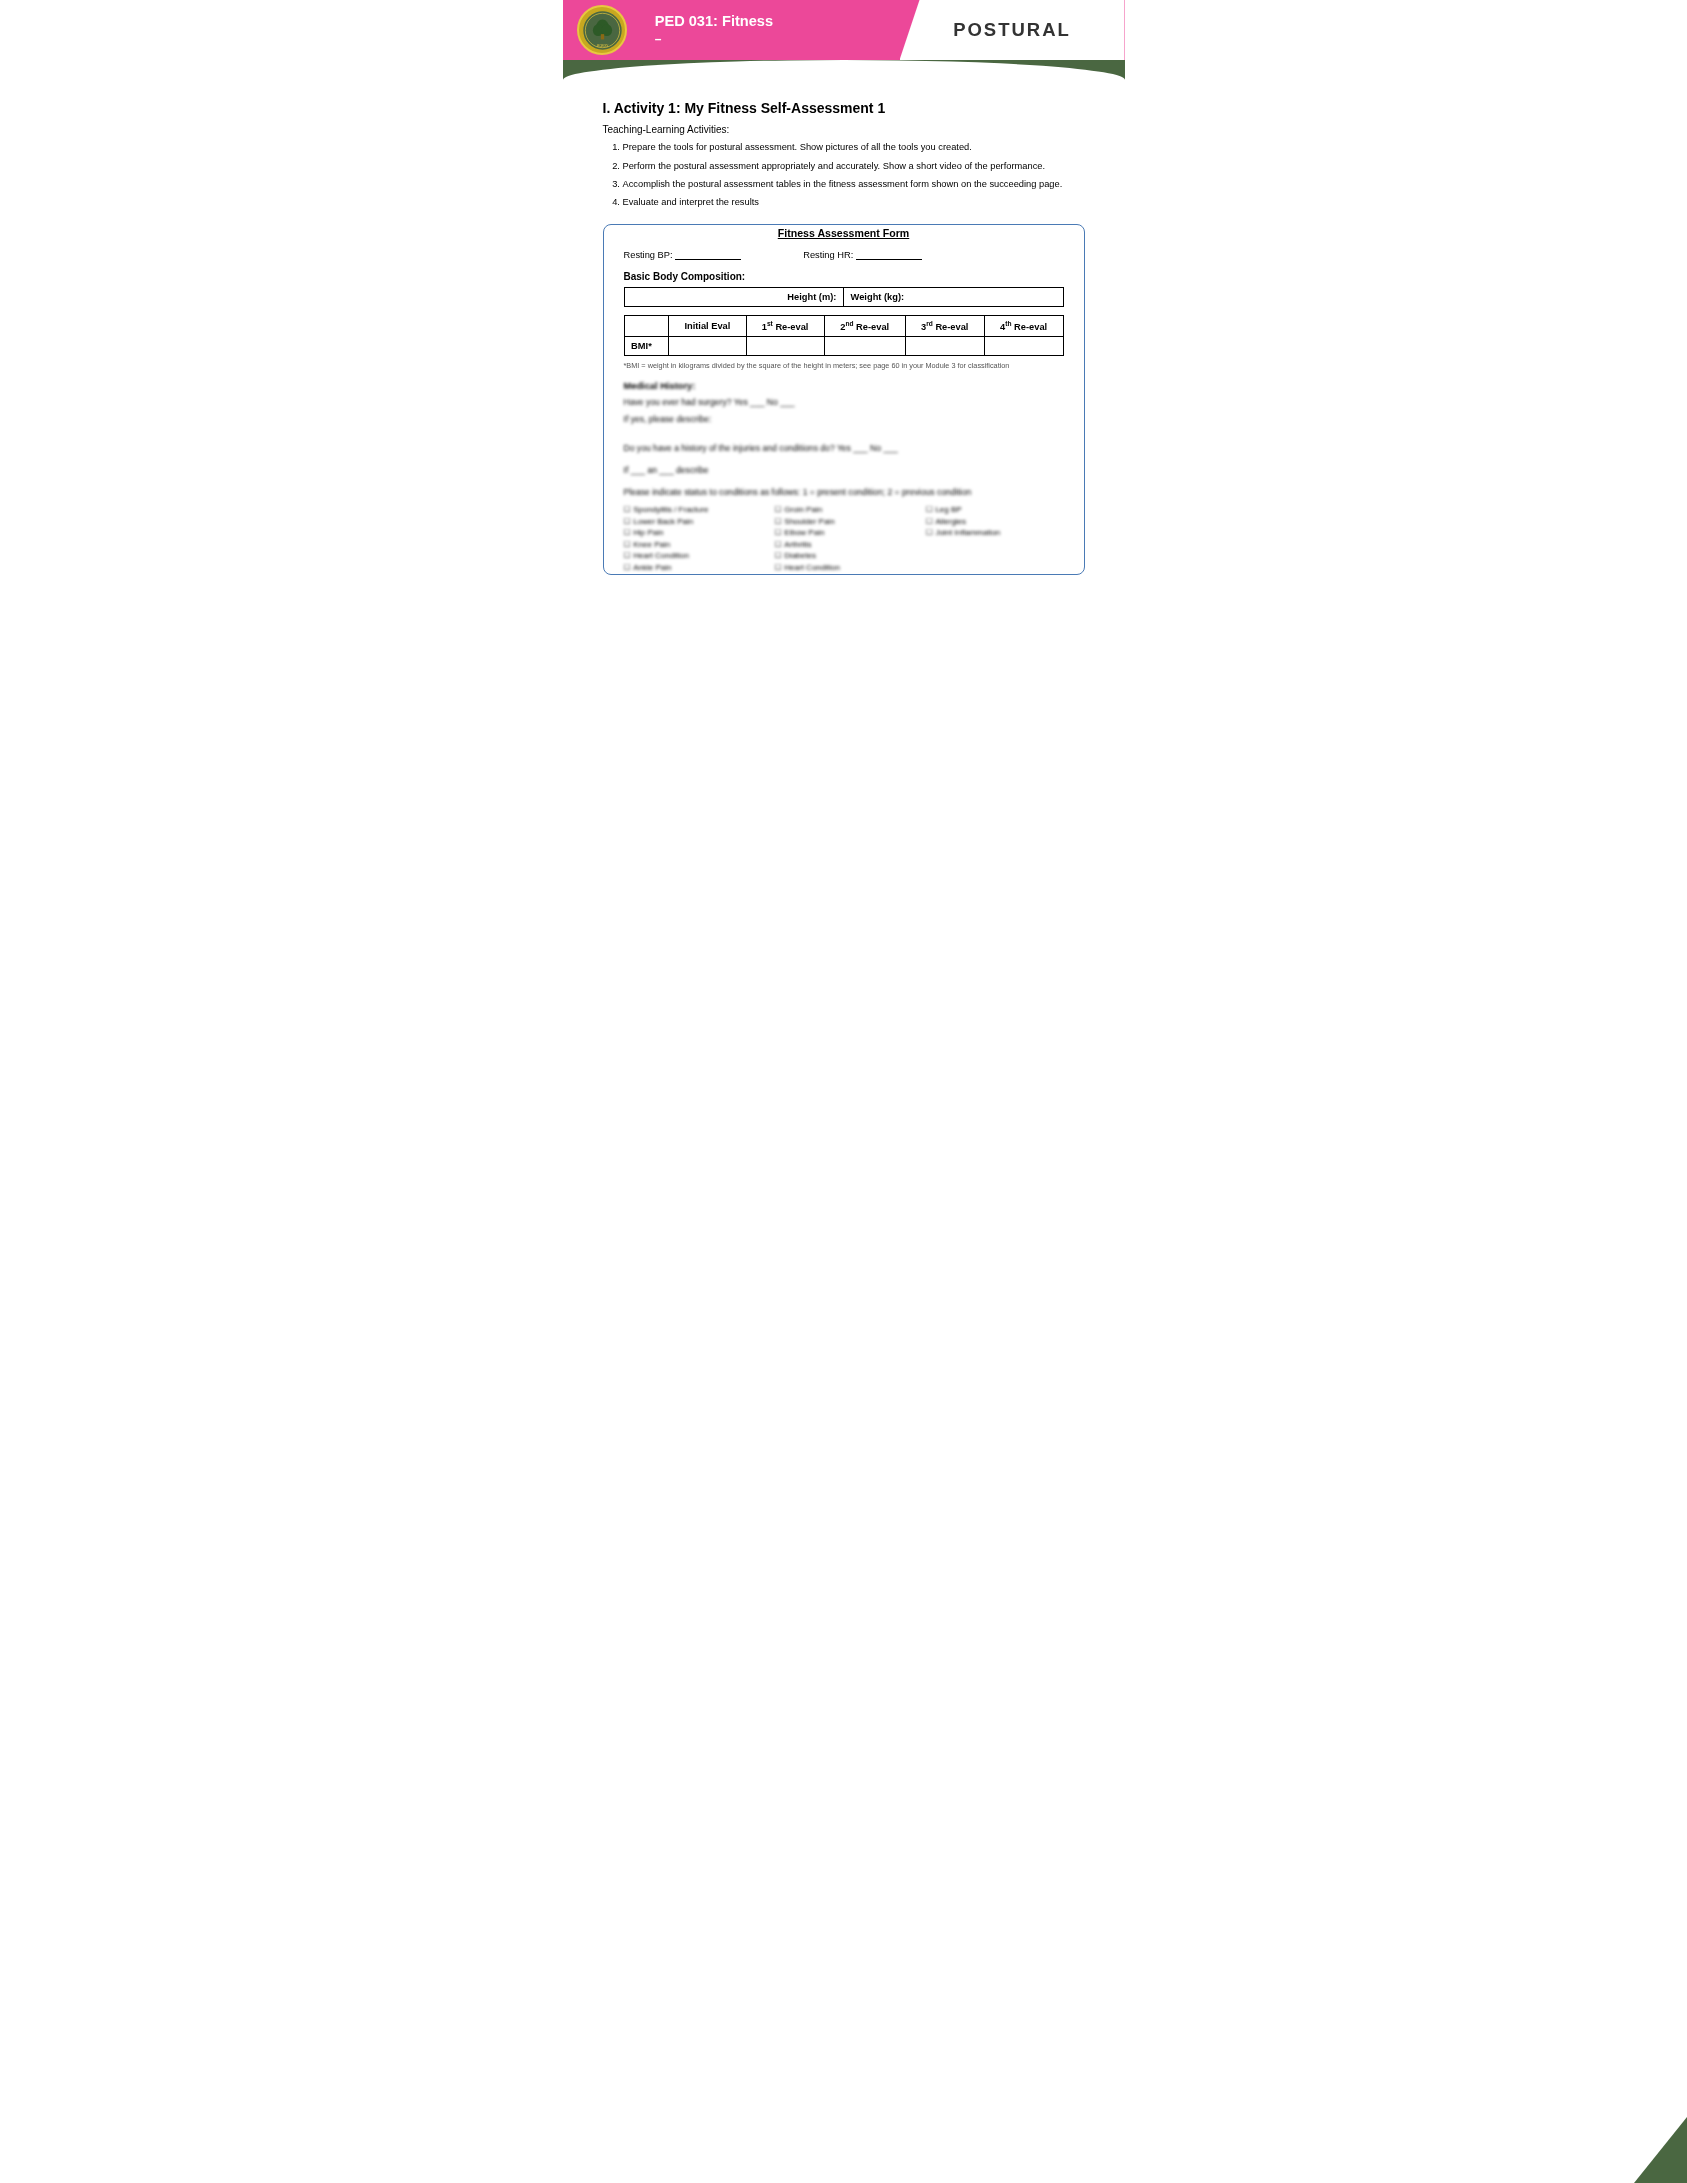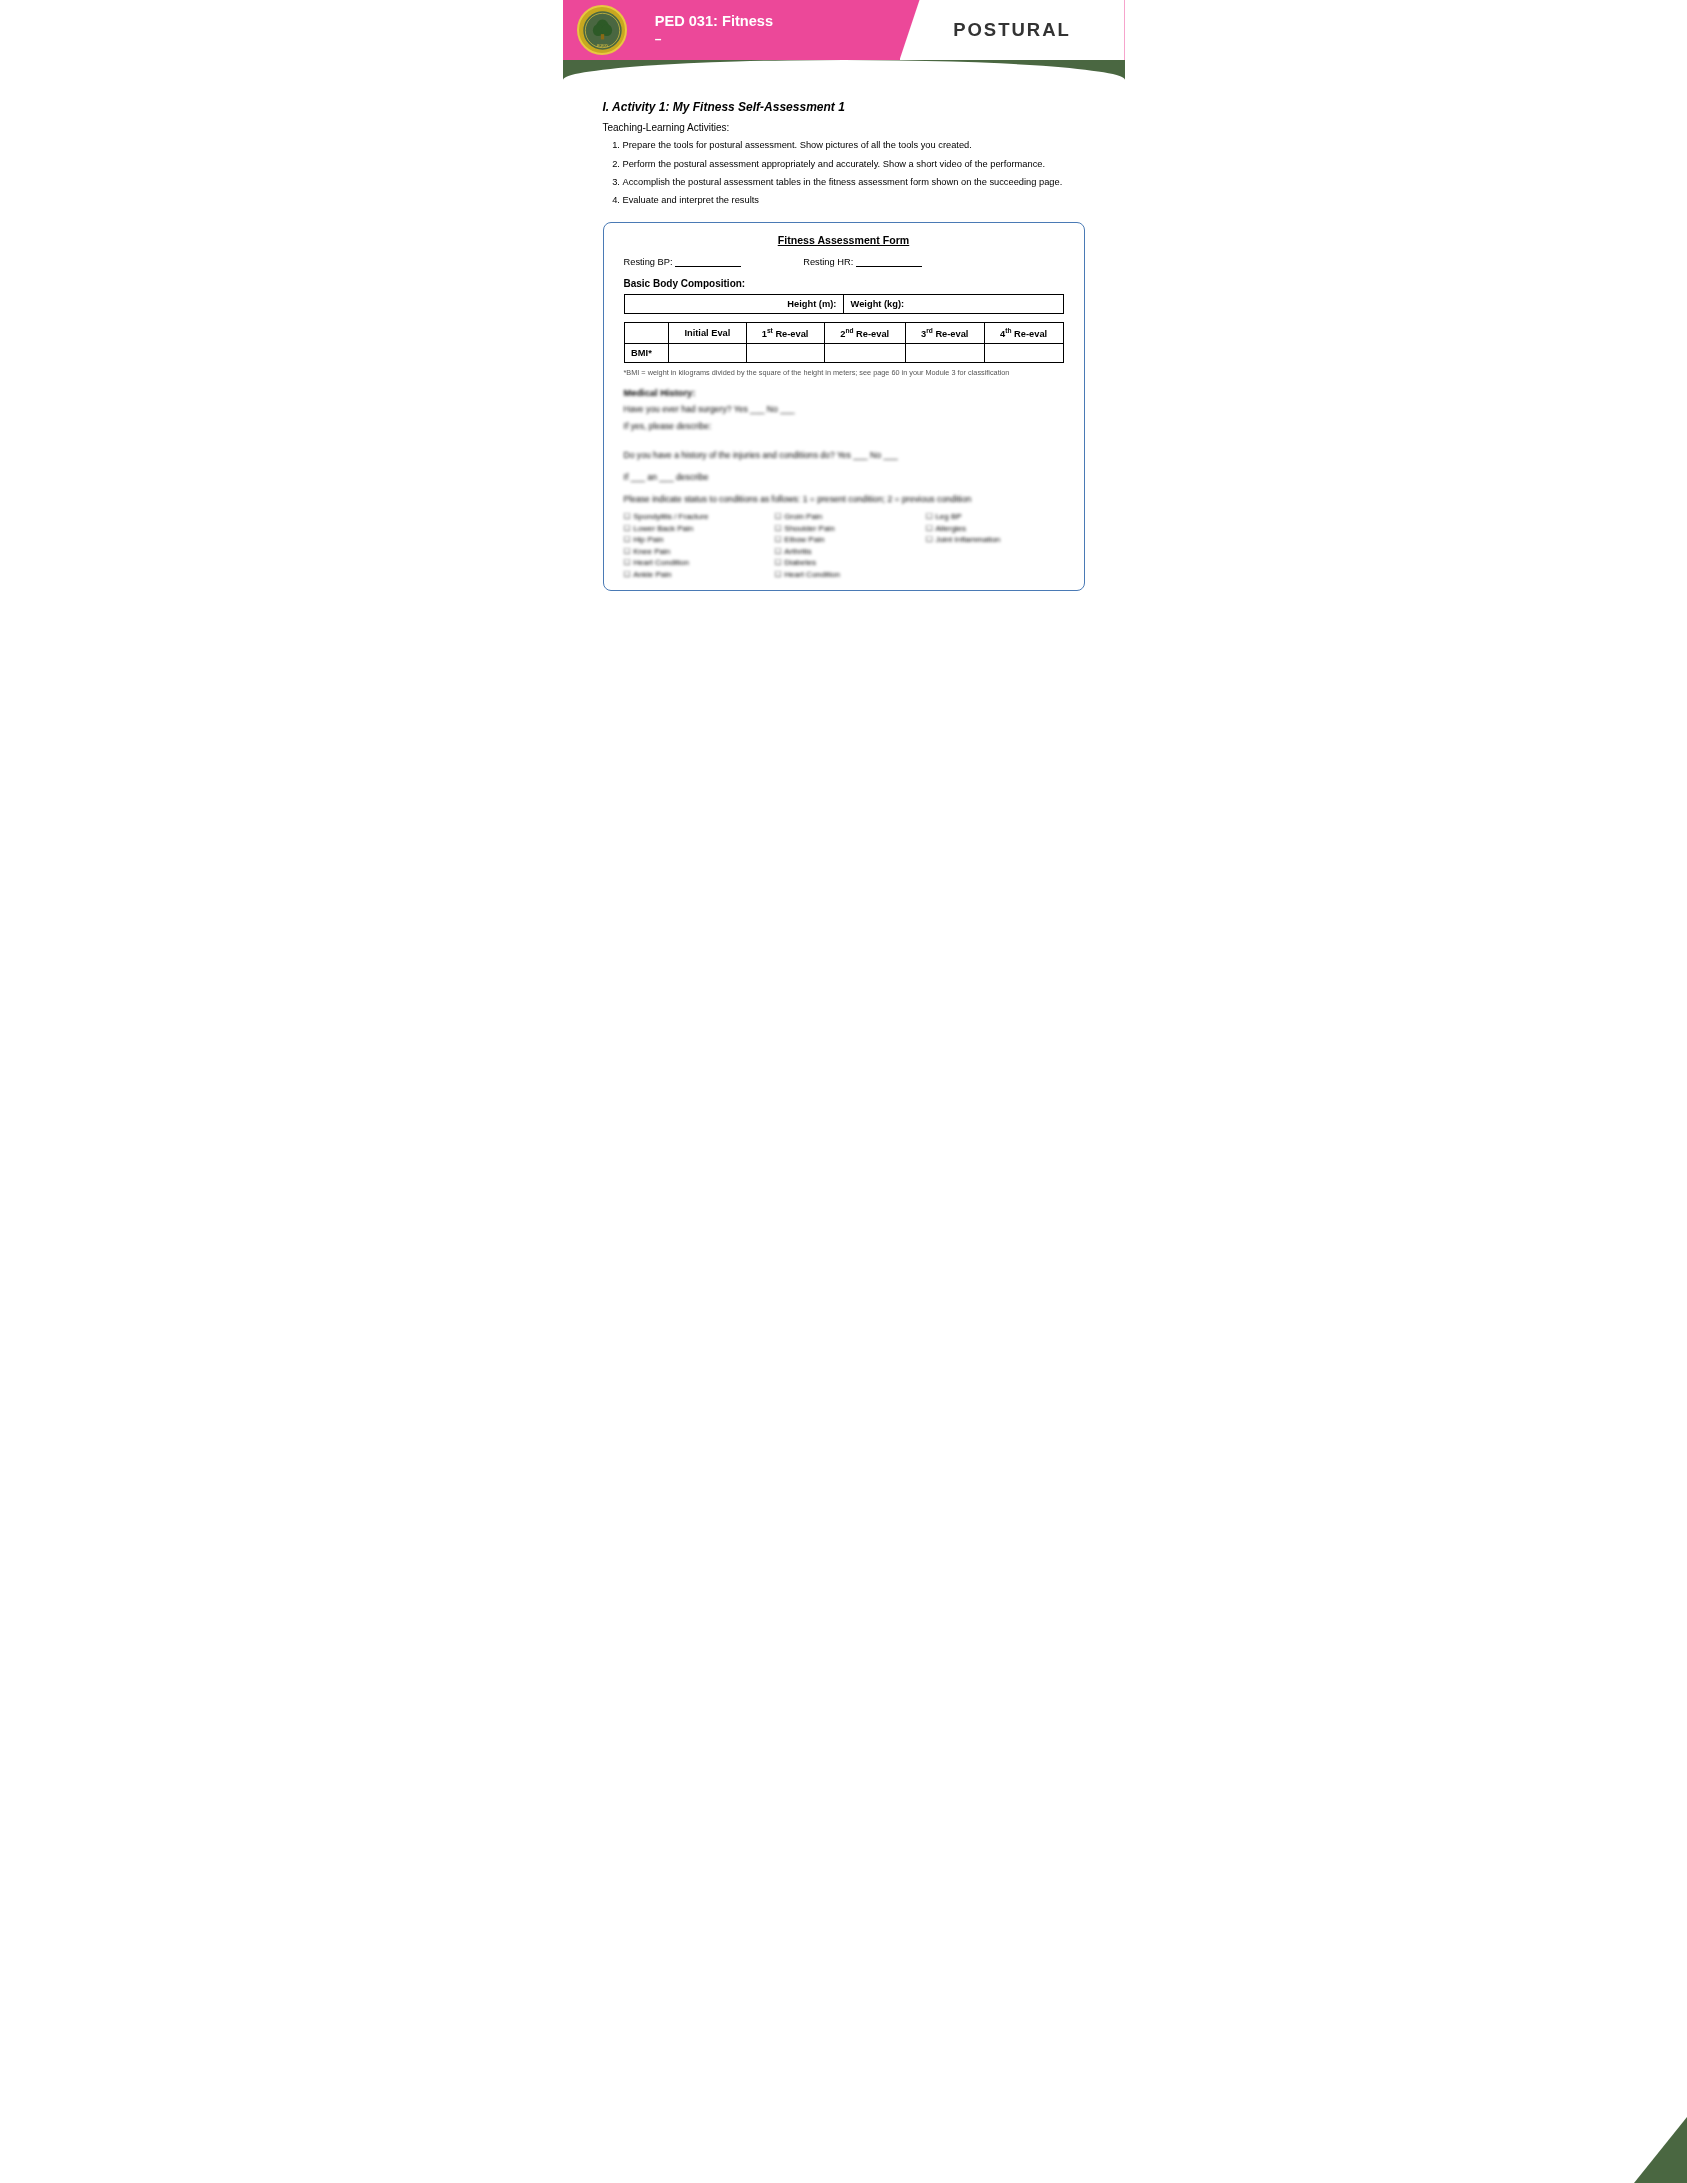--- a/index.html
+++ b/index.html
@@ -101,25 +101,24 @@
       border-radius: 50% 50% 0 0 / 100% 100% 0 0;
     }
 
     
     .main-content {
       padding: 20px 40px;
       background: #ffffff;
     }
 
     .section-title {
-      font-size: 12px;
+      font-size: 14px;
       font-weight: bold;
       margin-bottom: 8px;
       color: #000000;
-      font-style: italic;
     }
 
     .teaching-learning-label {
       font-size: 10px;
       margin-bottom: 5.3px;
       color: #000000;
     }
 
     .activities-list {
       list-style: decimal;
@@ -131,21 +130,21 @@
     }
 
     .activities-list li {
       margin-bottom: 2.6px;
     }
 
     
     .form-box {
       border: 1.3px solid #4a7ab5;
       border-radius: 8px;
-      padding: 11px 20px;
+      padding: 2px 20px;
       margin-top: 13.2px;
       background: #ffffff;
     }
 
     .form-title {
       text-align: center;
       font-size: 10.6px;
       font-weight: bold;
       text-decoration: underline;
       margin-bottom: 10.6px;

